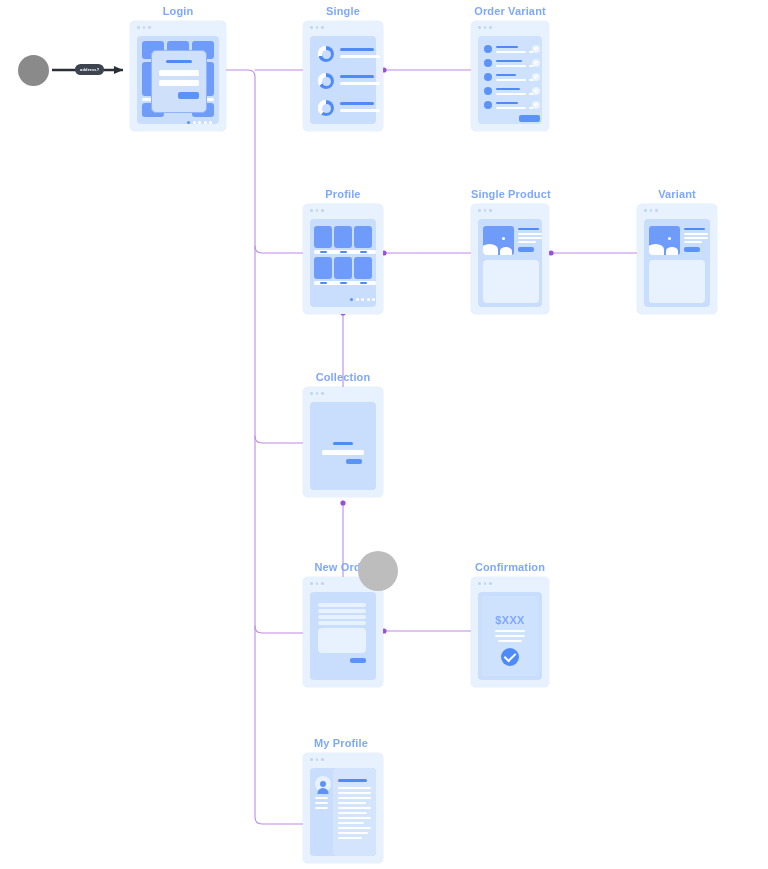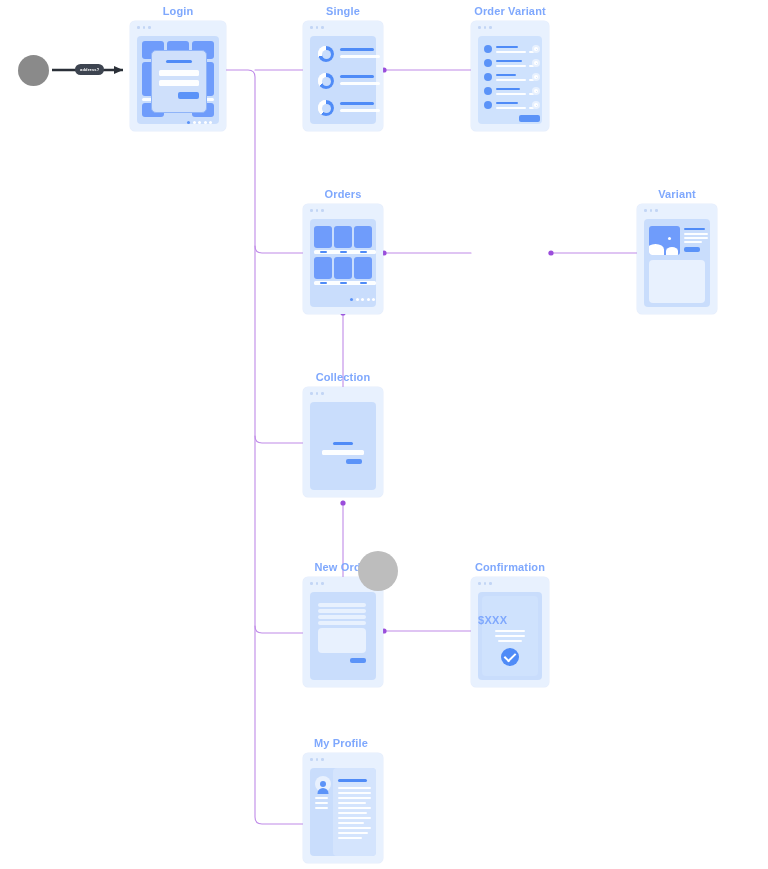--- a/index.html
+++ b/index.html
@@ -56,21 +56,21 @@
   .ring{position:absolute;border-radius:50%;background:#e8f1fe;}
   .ring::after{content:"";position:absolute;inset:2px;border-radius:50%;background:#ffffff;}
   .ring::before{content:"";position:absolute;inset:3.5px;border-radius:50%;background:#cfe2fd;z-index:2;}
 
   
   .photo{position:absolute;background:#6f9cfb;border-radius:3px;overflow:hidden;}
   .photo .sun{position:absolute;border-radius:50%;background:#ffffff;}
   .photo .m1,.photo .m2{position:absolute;background:#ffffff;border-radius:50% 50% 0 0;}
 
   
-  .amount{position:absolute;width:100%;color:#7fa8fd;
+  .amount{position:absolute;width:100%;text-align:center;color:#7fa8fd;
           font-size:11px;font-weight:700;letter-spacing:.3px;}
   .check{position:absolute;border-radius:50%;background:#4f8bf7;}
   .check span{position:absolute;left:50%;top:46%;width:9px;height:5px;
     border-left:2px solid #fff;border-bottom:2px solid #fff;
     transform:translate(-50%,-50%) rotate(-45deg);}
 
   
   .pav{position:absolute;border-radius:50%;background:#e8f1fe;}
   .pav .head{position:absolute;left:50%;top:4.5px;width:6px;height:6px;border-radius:50%;
     background:#5b93f8;transform:translateX(-50%);}
@@ -252,21 +252,21 @@
           <div class="wline" style="left:18px;top:71px;width:30px;height:2.2px;"></div>
           <div class="wline" style="left:51px;top:71px;width:5px;height:2.2px;"></div>
           <div class="ring" style="left:54px;top:65px;width:8px;height:8px;"></div>
         </div>
         <div class="btn" style="left:41px;top:79px;width:21px;height:7px;"></div>
       </div>
     </div>
   </div>
 
   <div class="node" style="left:303px;top:188px;width:80px;height:126px;">
-    <div class="node-title">Orders</div>
+    <div class="node-title">Profile</div>
     <div class="frame" style="width:80px;height:110px;">
       <div class="titlebar">
         <div class="dots">
             <i></i>
             <i></i>
             <i></i>
           </div>
       </div>
       <div class="body">
         <div class="tile" style="left:4px;top:7px;width:18px;height:22px;"></div>
@@ -287,20 +287,45 @@
           <i class="on"></i>
             <i></i>
             <i></i>
             <i></i>
             <i></i>
         </div>
       </div>
     </div>
   </div>
 
+  <div class="node" style="left:471px;top:188px;width:78px;height:126px;">
+    <div class="node-title">Single Product</div>
+    <div class="frame" style="width:78px;height:110px;">
+      <div class="titlebar">
+        <div class="dots">
+            <i></i>
+            <i></i>
+            <i></i>
+          </div>
+      </div>
+      <div class="body">
+        <div class="photo" style="left:5px;top:7px;width:31px;height:29px;">
+          <div class="sun" style="right:9px;top:11px;width:3px;height:3px;"></div>
+          <div class="m1" style="left:-2px;bottom:0;width:17px;height:11px;"></div>
+          <div class="m2" style="right:2px;bottom:0;width:12px;height:8px;"></div>
+        </div>
+        <div class="bline" style="left:40px;top:9px;width:21px;height:2.4px;"></div>
+        <div class="wline" style="left:40px;top:14px;width:24px;height:2px;"></div>
+        <div class="wline" style="left:40px;top:18px;width:24px;height:2px;"></div>
+        <div class="wline" style="left:40px;top:22px;width:18px;height:2px;"></div>
+        <div class="btn" style="left:40px;top:28px;width:16px;height:5px;"></div>
+        <div class="panel" style="left:5px;top:41px;width:56px;height:43px;"></div>
+      </div>
+    </div>
+  </div>
 
   <div class="node" style="left:303px;top:371px;width:80px;height:126px;">
     <div class="node-title">Collection</div>
     <div class="frame" style="width:80px;height:110px;">
       <div class="titlebar">
         <div class="dots">
             <i></i>
             <i></i>
             <i></i>
           </div>

